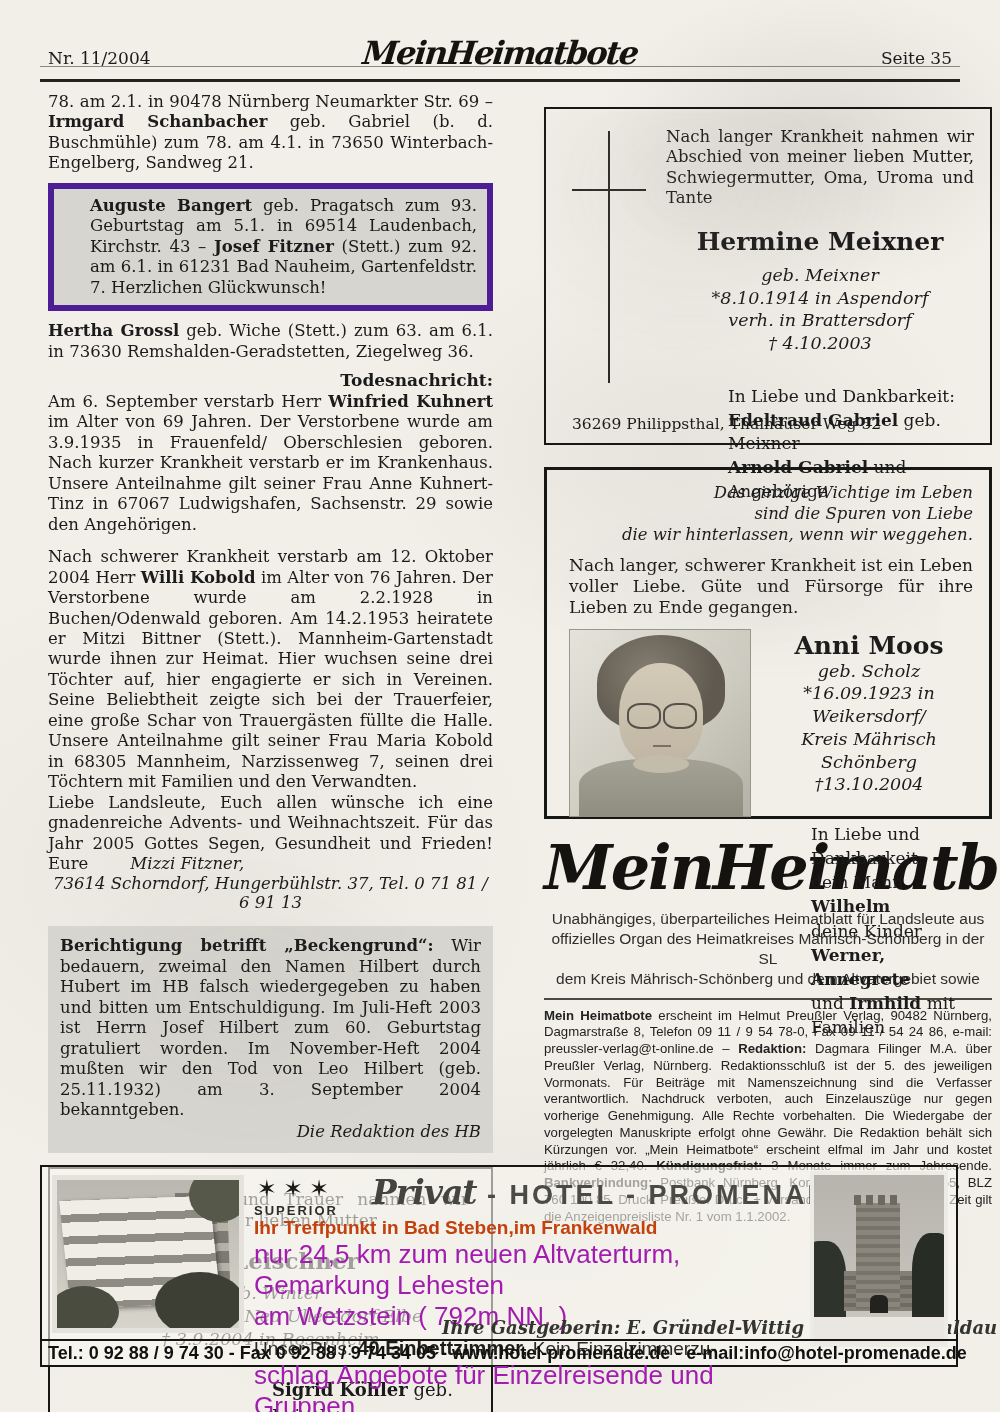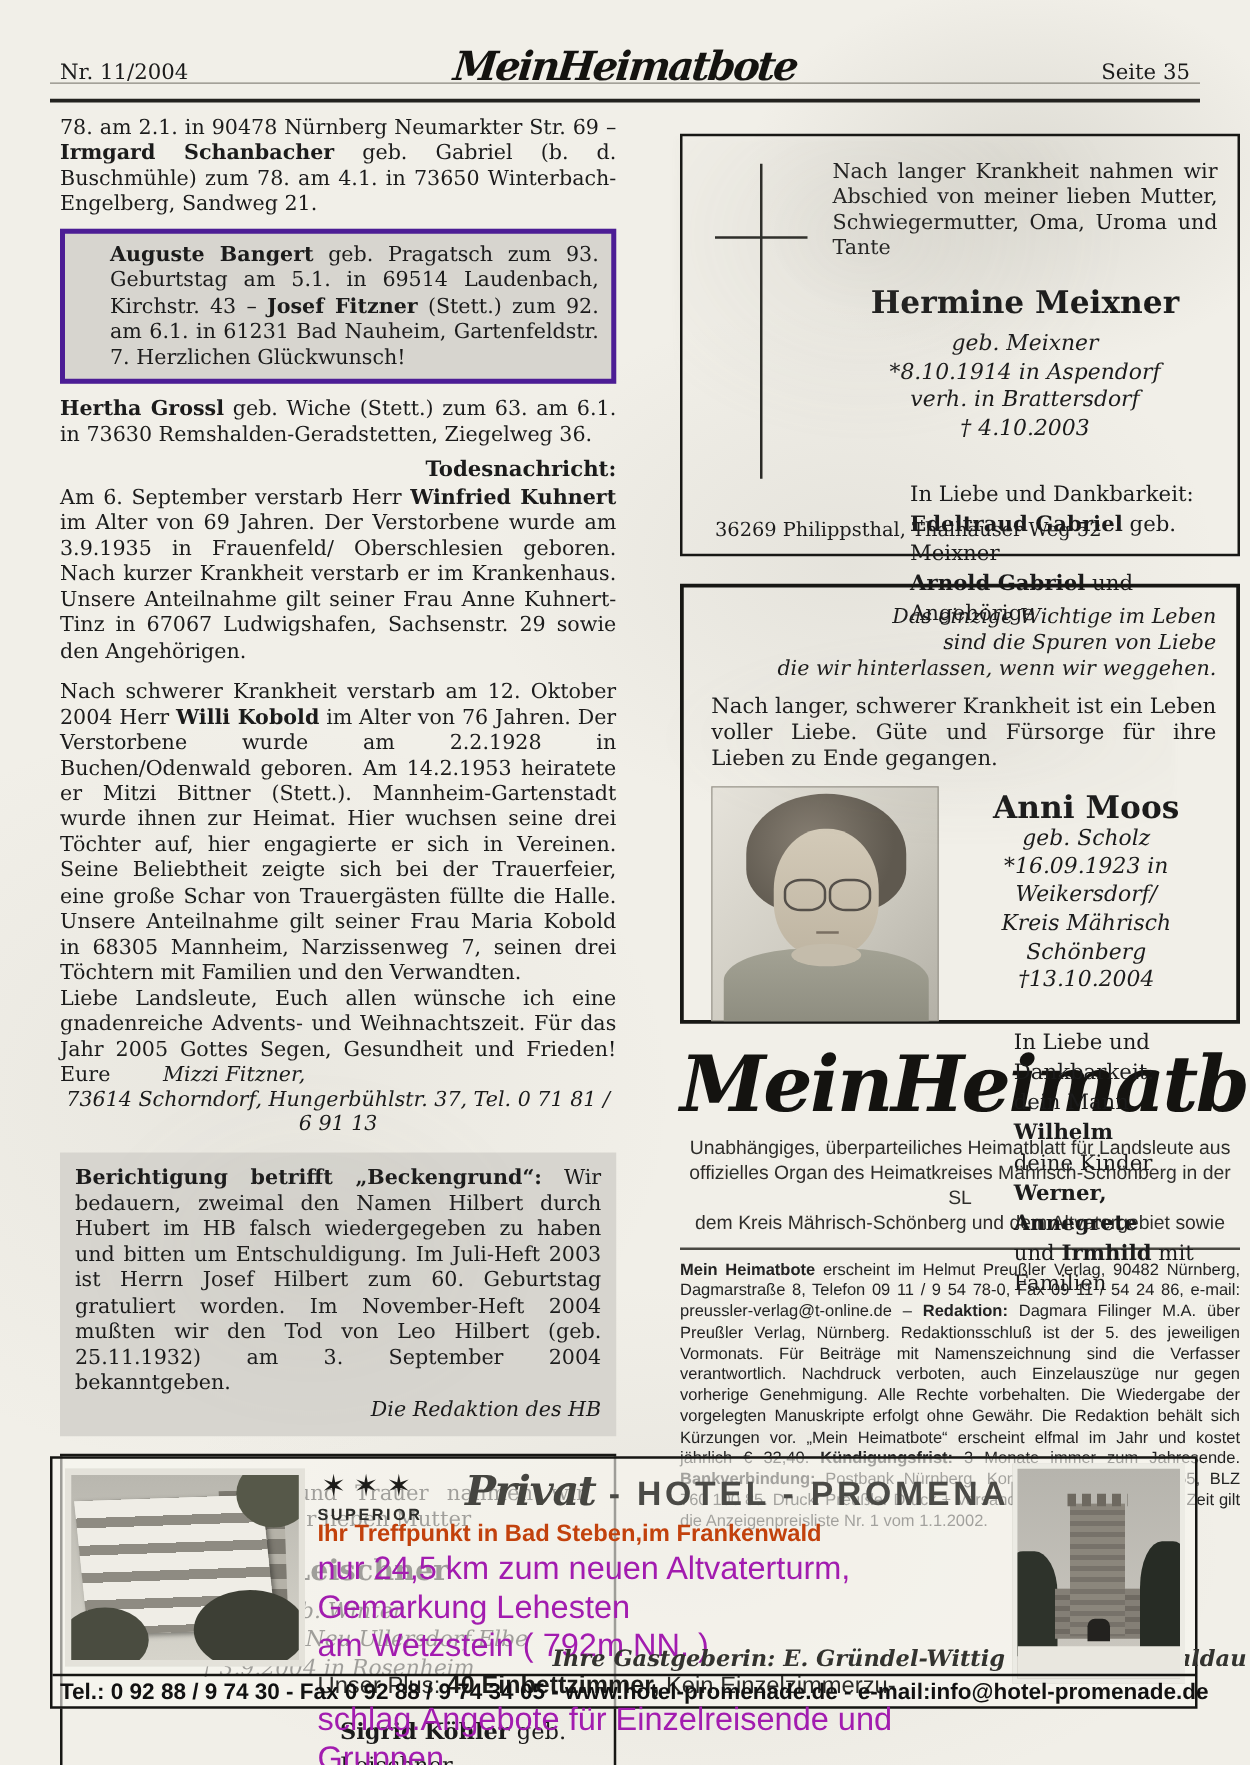--- a/index.html
+++ b/index.html
@@ -28,21 +28,21 @@
   .hdr-logo span{display:inline-block;}
 
   
   .col-left{position:absolute;left:48px;top:92px;width:445px;}
   .col-right{position:absolute;left:508px;top:107px;width:448px;margin-left:36px;}
   p{margin:0;text-align:right;}
   .just{text-align:justify;font-size:16.5px;line-height:1.24;}
   .b{font-weight:bold;}
   .i{font-style:italic;}
   .graybox{background:#d7d5cf;padding:7px 10px;margin-top:9px;}
-  .graybox.bordered{border:4px solid #4c1d95;padding-left:36px;}
+  .graybox.bordered{border:6px solid #4c1d95;padding-left:36px;}
   .centerline{text-align:center;}
 
   
   .obit-box{border:2px solid #171714;margin-top:14px;padding:20px 22px 12px 22px;position:relative;}
   .obit-name{font-weight:bold;font-size:23px;text-align:center;margin:16px 0 8px 0;}
   .obit-ital{font-style:italic;font-size:17.5px;text-align:center;line-height:1.3;}
   .mourners{margin:26px 0 0 200px;font-size:18px;line-height:1.5;}
 
   
   .meixner{border:2px solid #171714;position:relative;height:338px;padding:18px 16px 10px 120px;box-sizing:border-box;}

